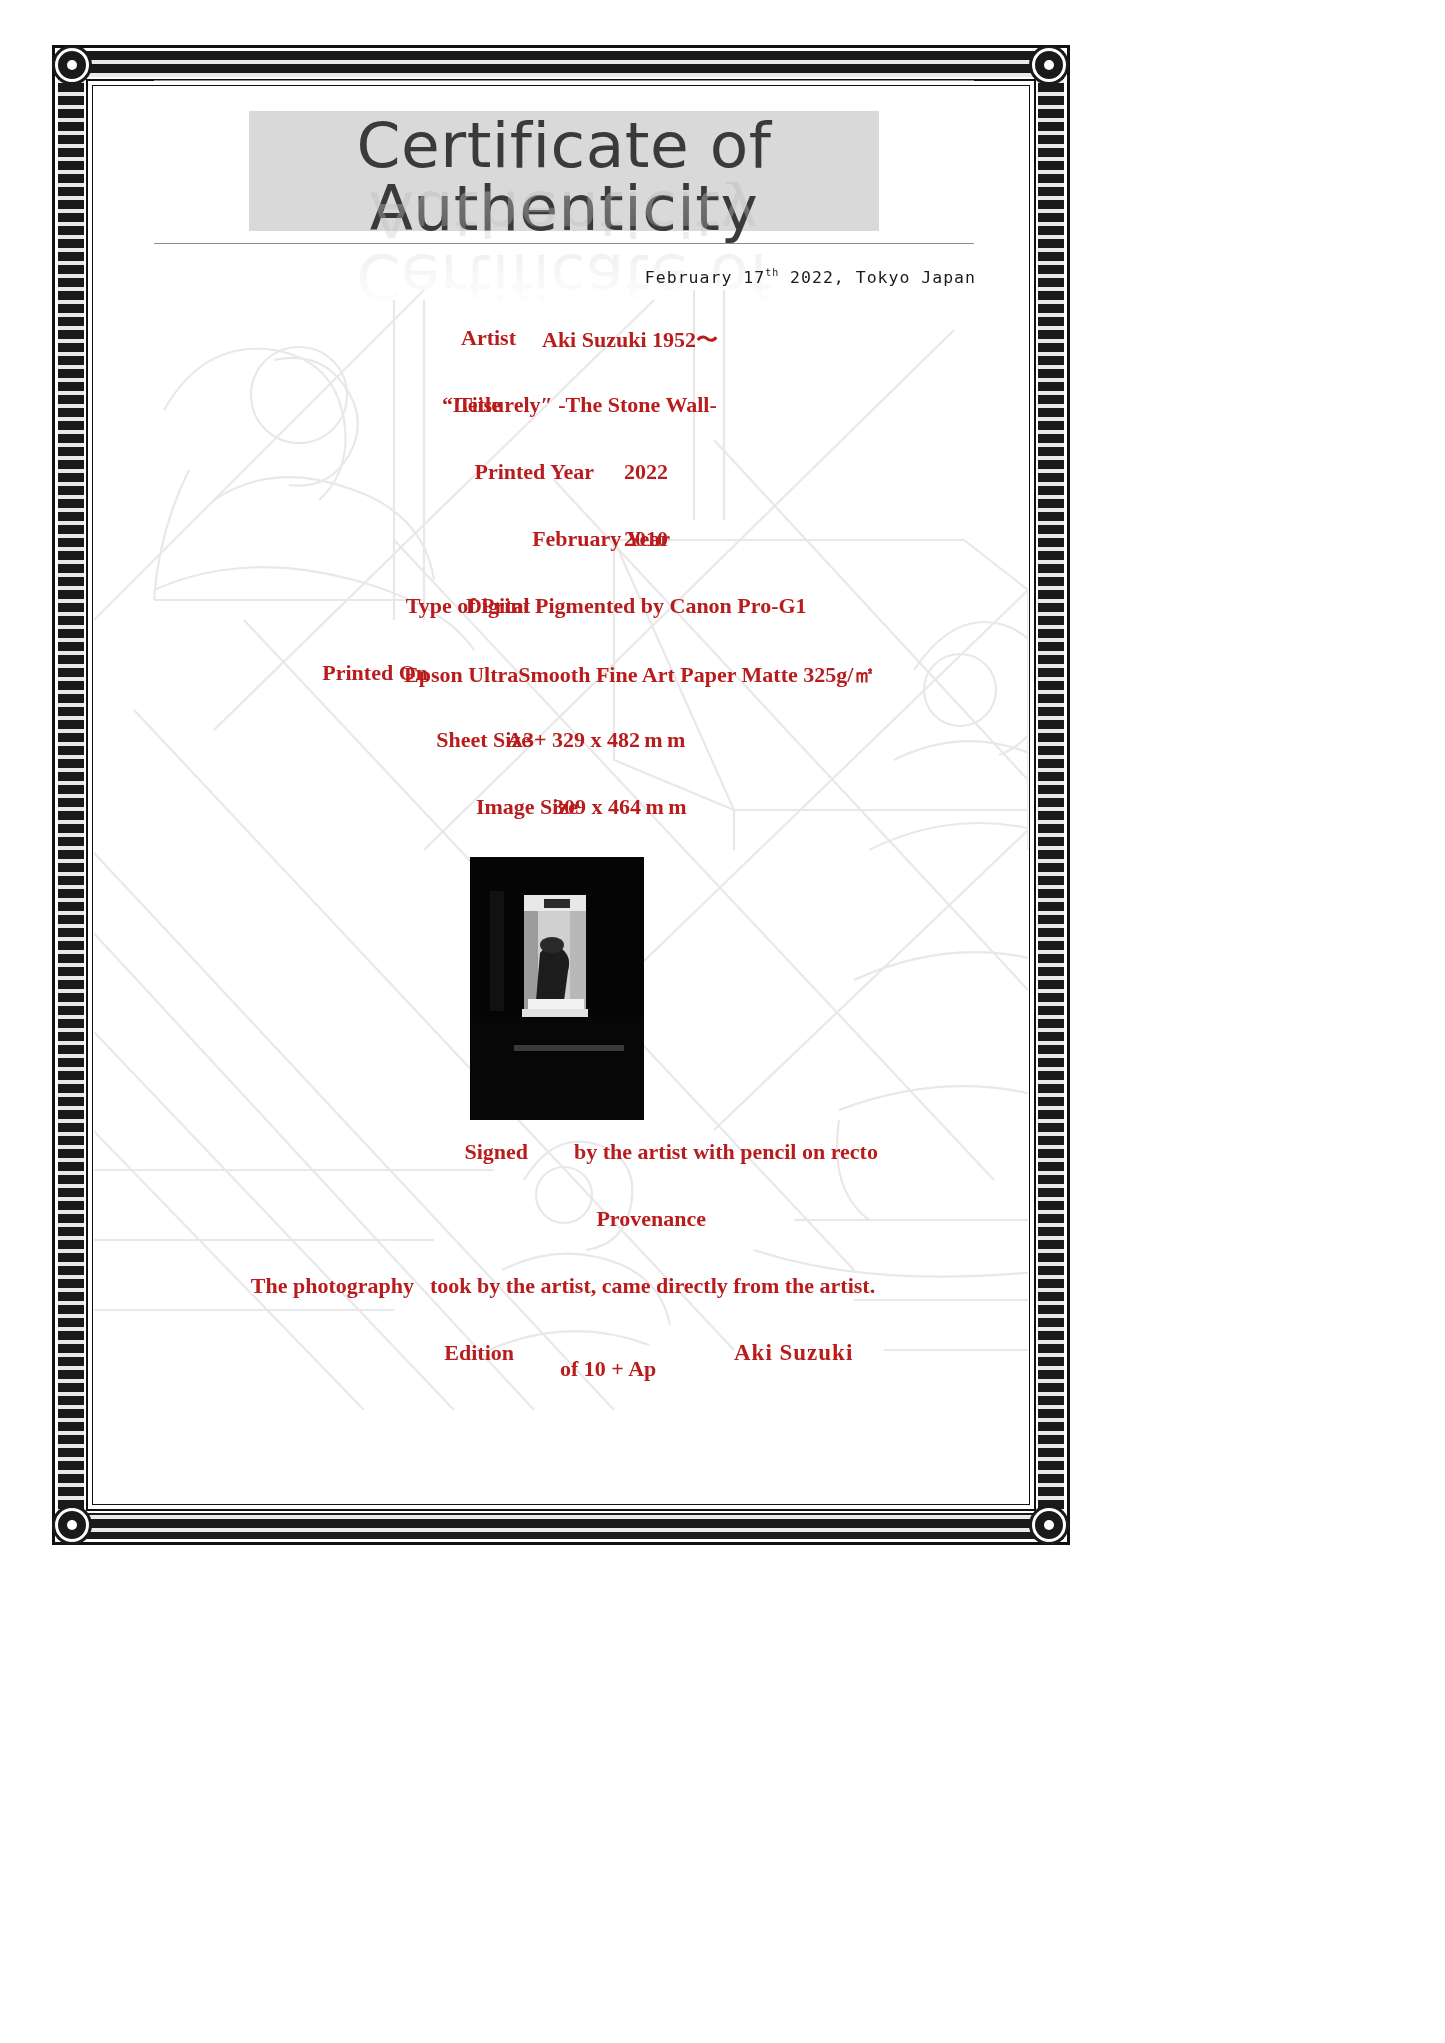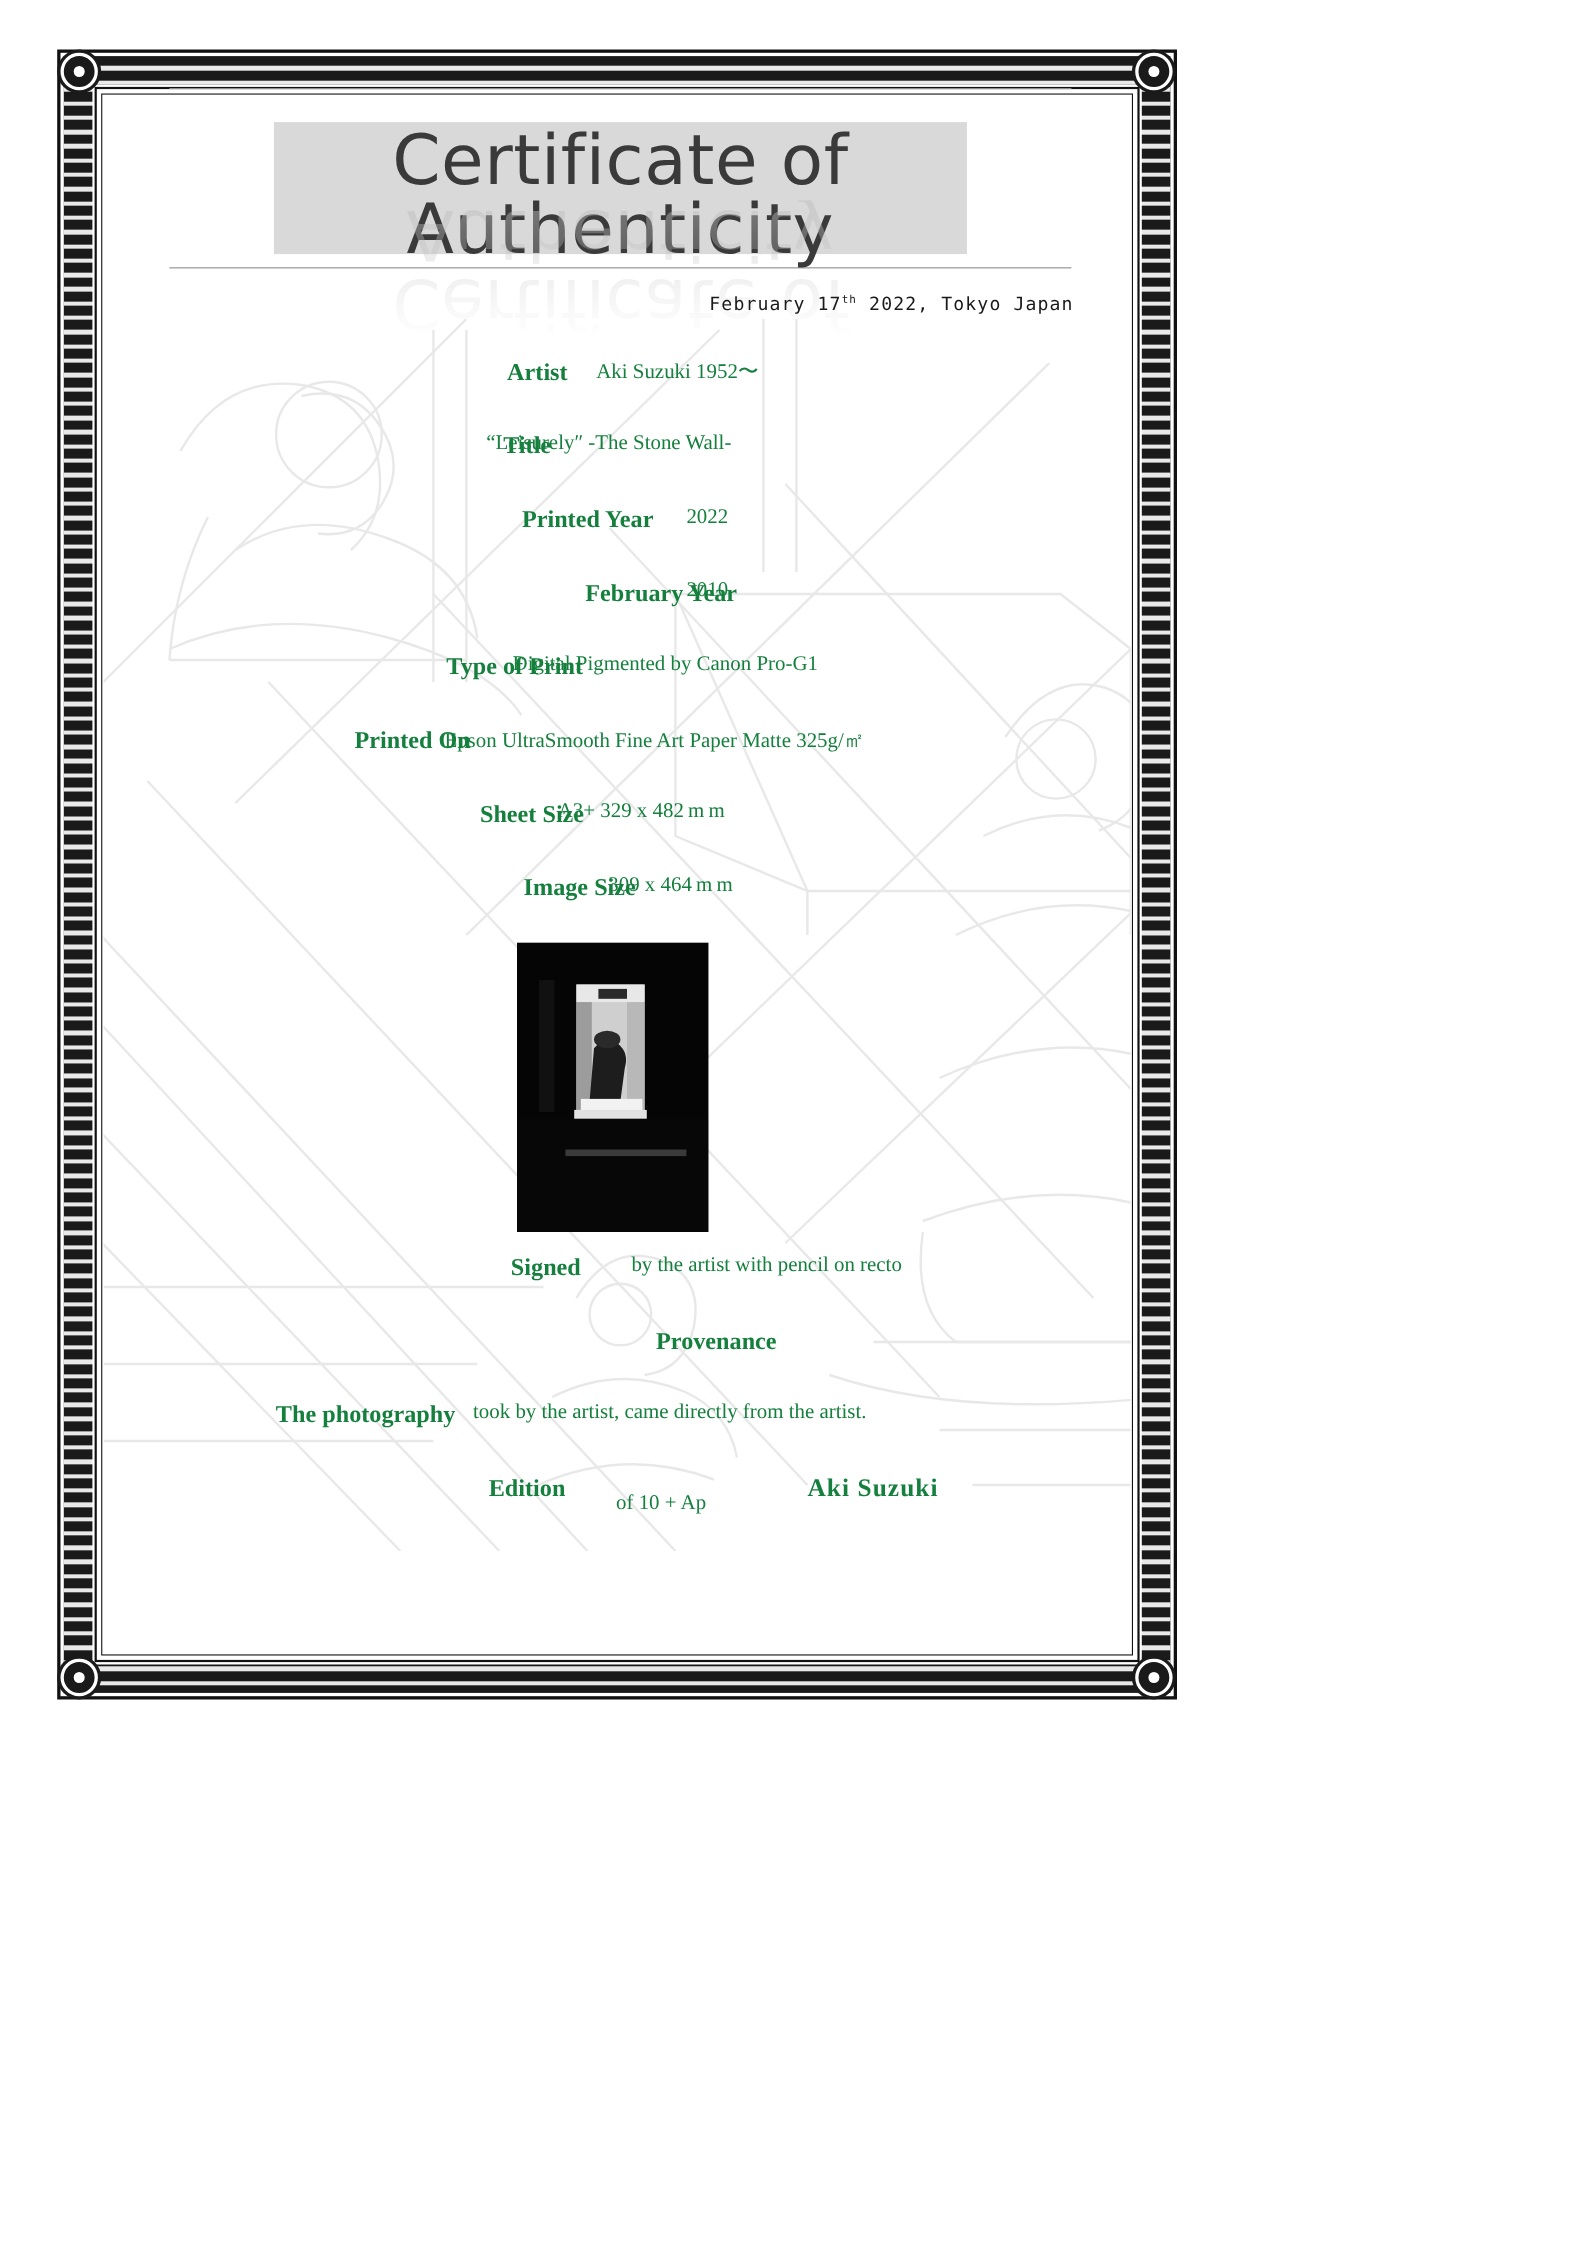--- a/index.html
+++ b/index.html
@@ -182,33 +182,34 @@
   .datetime sup { font-size: 10px; }
 
   .rows {
     position: absolute;
     left: 0; top: 238px;
     width: 934px;
   }
   .row {
     position: relative;
     height: 67px;
-    color: #15803d;
+    color: #b91c1c;
   }
   .lbl {
     position: absolute;
     text-align: right;
     font-size: 22px;
     font-weight: bold;
     white-space: nowrap;
   }
   .val {
     position: absolute;
-    font-size: 19px;
+    font-size: 22px;
     white-space: nowrap;
+    font-weight: bold;
   }
 
   
   .r-artist  .lbl { right: 512px; top: 0; }
   .r-artist  .val { left: 448px;  top: 0; }
 
   .r-title   .lbl { right: 527px; top: 0; }
   .r-title   .val { left: 348px;  top: 0; }
 
   .r-printed-year .lbl { right: 434px; top: 0; }

